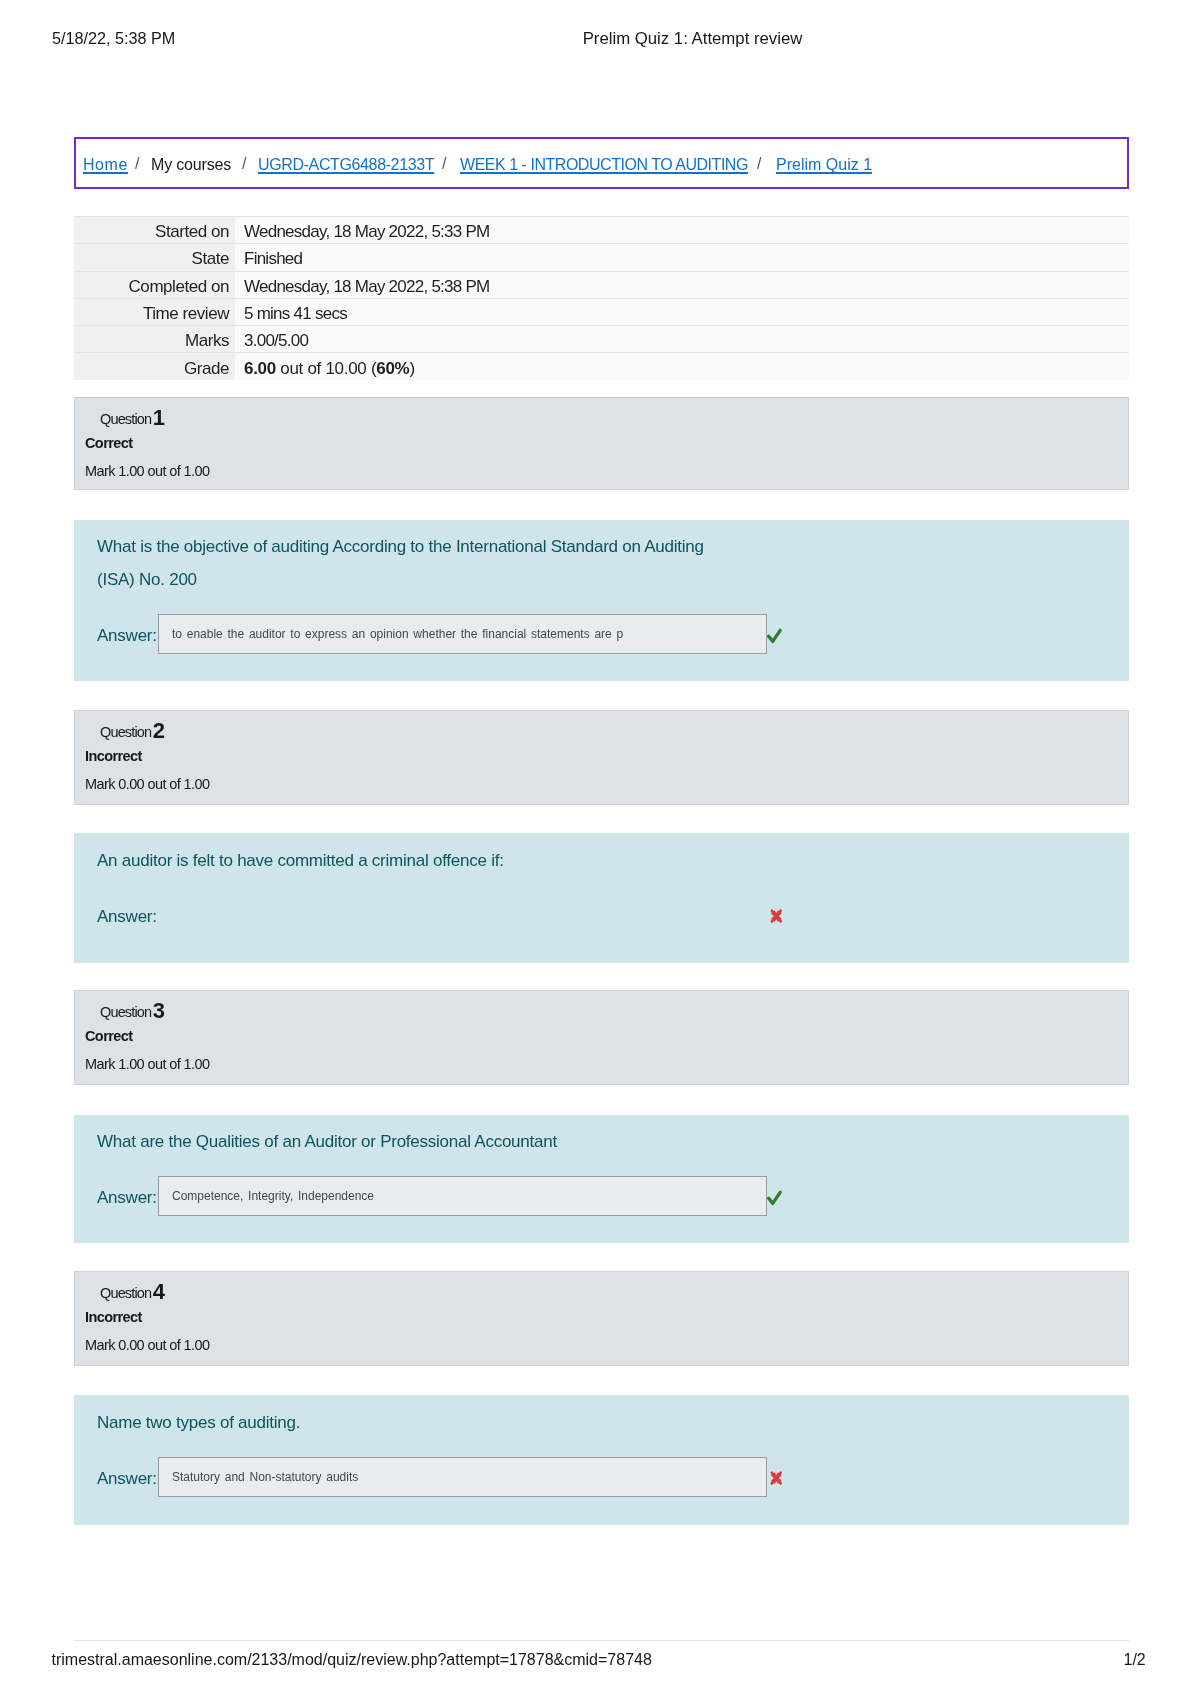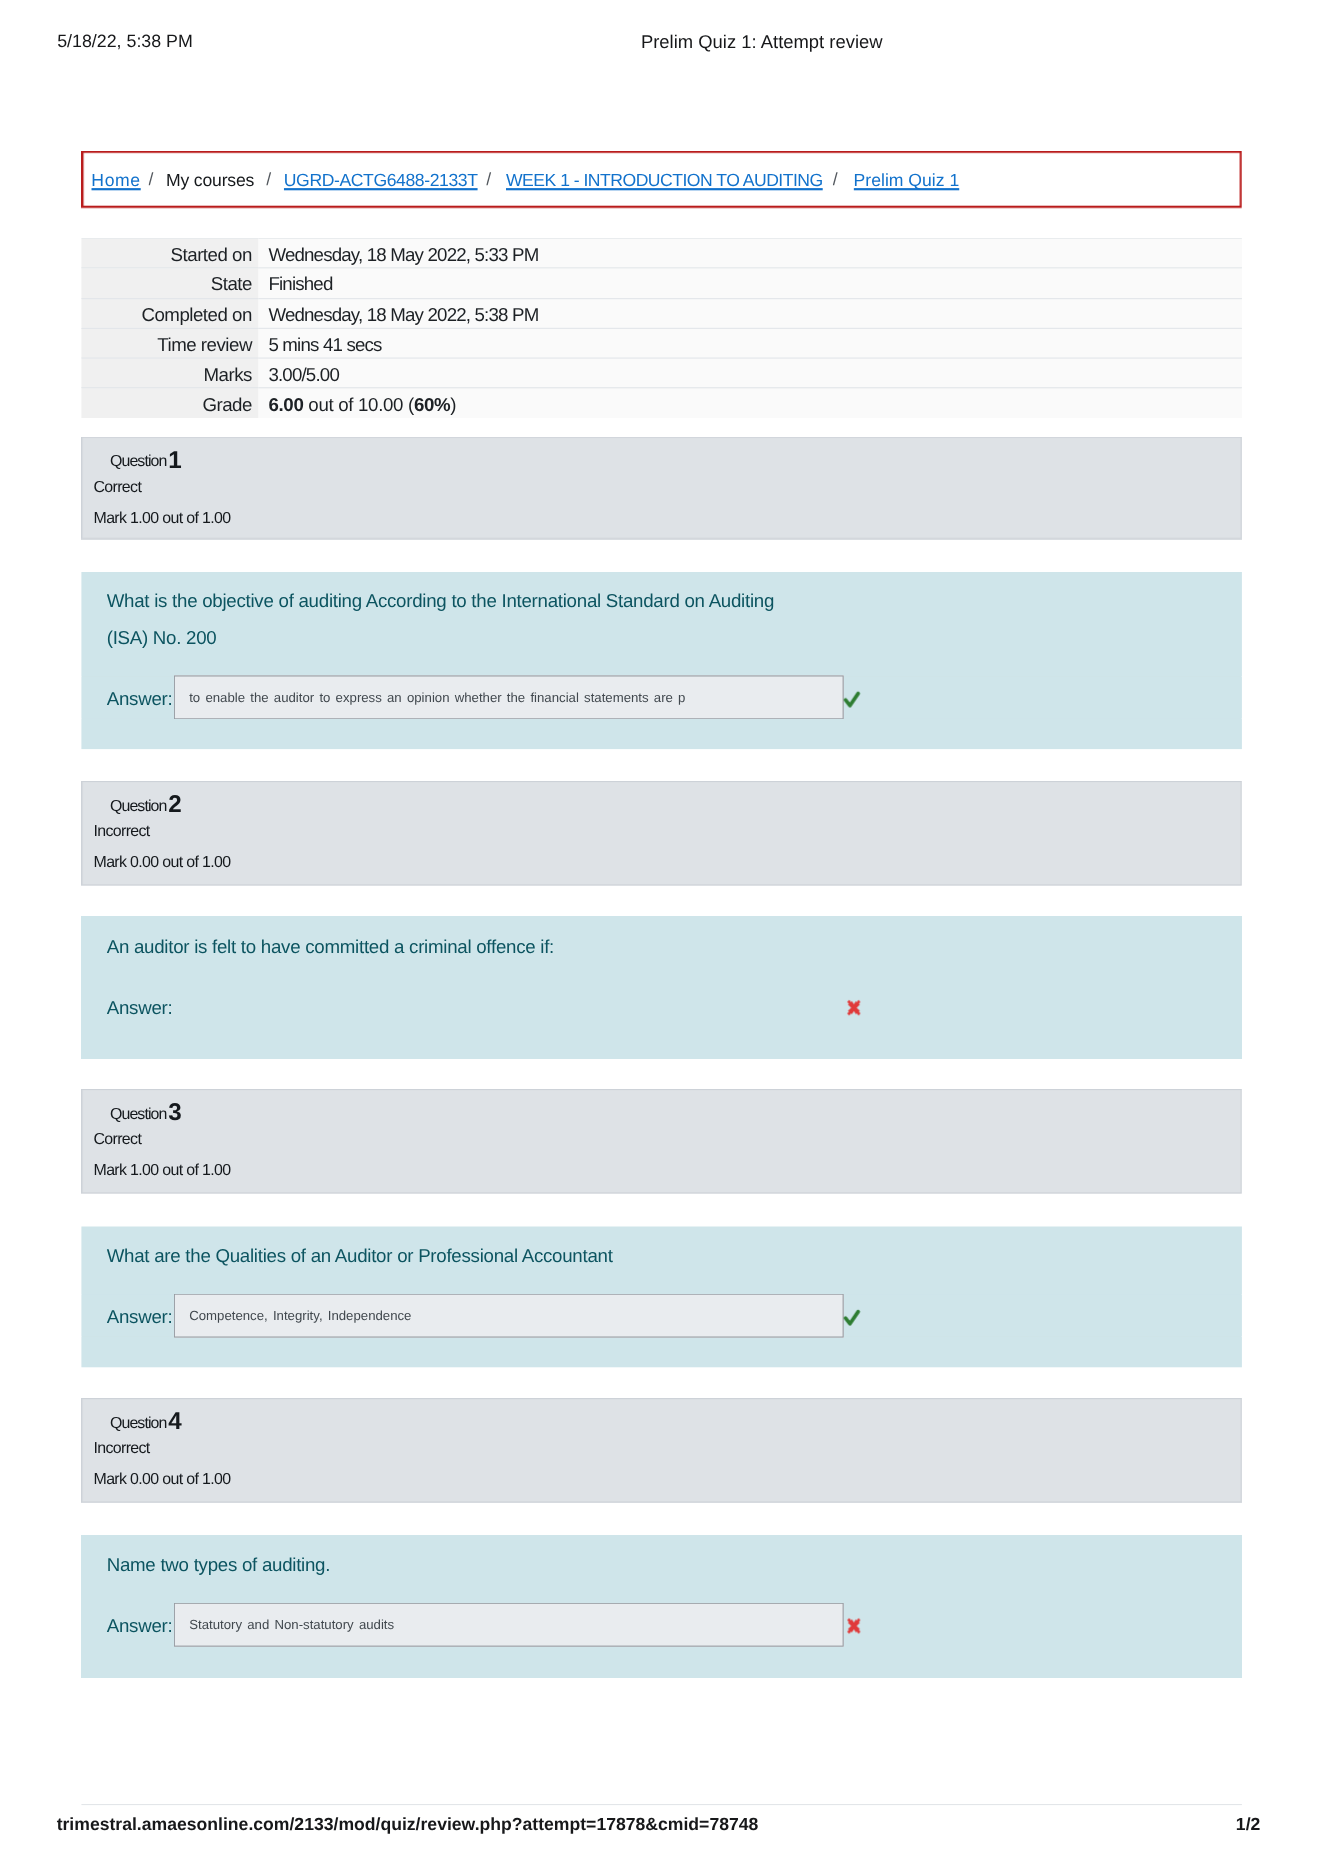--- a/index.html
+++ b/index.html
@@ -7,46 +7,46 @@
   body{width:1200px;height:1698px;position:relative;overflow:hidden;
        font-family:"Liberation Sans",sans-serif;color:#1d2125;
        will-change:transform;}
 
   
   .print-hdr{position:absolute;top:0;left:0;width:1200px;height:60px;font-size:16.2px;color:#17181a;will-change:transform;}
   .print-hdr .left{position:absolute;left:52px;top:28.5px;white-space:nowrap;}
   .print-hdr .mid{position:absolute;left:0;width:1385px;text-align:center;top:28.5px;font-size:16.75px;}
 
   .ftr-rule{position:absolute;left:74px;top:1640px;width:1055px;height:1px;background:#e3e6e9;}
-  .print-ftr{position:absolute;top:1650.5px;left:0;width:1200px;height:20px;font-size:16px;color:#17181a;will-change:transform;font-weight:bold;}
+  .print-ftr{position:absolute;top:1650.5px;left:0;width:1200px;height:20px;font-size:16px;color:#17181a;will-change:transform;}
   .print-ftr .left{position:absolute;left:51.5px;top:0;white-space:nowrap;}
   .print-ftr .right{position:absolute;left:1123.5px;top:0;white-space:nowrap;}
 
   
   .crumbs{position:absolute;left:74px;top:137px;width:1055px;height:52px;box-sizing:border-box;
-          border:2px solid #b91c1c;background:#ffffff;will-change:transform;}
+          border:2px solid #6d28d9;background:#ffffff;will-change:transform;}
   .crumbs .item{position:absolute;top:0;font-size:16px;white-space:nowrap;line-height:20px;will-change:transform;}
   .crumbs a{color:#1272cc;text-decoration:underline;text-underline-offset:1.6px;
             text-decoration-thickness:2px;text-decoration-skip-ink:none;}
   .crumbs .plain{color:#16191c;}
   .crumbs .sep{color:#53585e;position:absolute;top:0;font-size:16px;will-change:transform;}
 
   
   .summary{position:absolute;left:74px;top:216px;width:1055px;border-collapse:collapse;font-size:17px;letter-spacing:-0.75px;will-change:transform;}
   .summary td{padding:4px 0 0 0;vertical-align:middle;height:22.3px;border-top:1px solid #e1e5e9;}
   .summary .lab{background:#f0f0f0;text-align:right;font-weight:normal;width:155px;padding-right:6px;letter-spacing:-0.45px;}
   .summary .val{background:#fafafa;text-align:left;padding-left:9px;}
 
   
   .qhdr{position:absolute;left:74px;width:1055px;box-sizing:border-box;background:#dee2e6;
         border:1.2px solid #cdd2d8;will-change:transform;}
   .qhdr div{position:absolute;left:10.2px;font-size:14.5px;letter-spacing:-0.6px;line-height:14px;white-space:nowrap;color:#15191d;will-change:transform;}
   .qhdr .l1{top:12px;letter-spacing:-0.85px;margin-left:15px;}
   .qhdr .l1 .num{font-size:22px;font-weight:bold;letter-spacing:0;line-height:14px;position:relative;top:1px;left:1.6px;}
-  .qhdr .l2{top:37.5px;}
+  .qhdr .l2{top:37.5px;font-weight:bold;}
   .qhdr .l3{top:66px;}
 
   .qbody{position:absolute;left:74px;width:1055px;box-sizing:border-box;background:#cfe5ea;color:#0c5460;will-change:transform;}
   .qbody .qtext{position:absolute;left:22.5px;font-size:17px;letter-spacing:-0.245px;white-space:nowrap;line-height:18px;will-change:transform;}
   .qbody .alabel{position:absolute;left:22.5px;font-size:17px;letter-spacing:-0.23px;white-space:nowrap;line-height:18px;will-change:transform;}
   .qbody .abox{position:absolute;left:83.5px;box-sizing:border-box;width:609px;height:40px;
                background:#e9ecef;border:1.3px solid #959ba1;overflow:hidden;white-space:nowrap;
                font-size:12px;word-spacing:1.4px;color:#41484e;padding-left:13px;line-height:38px;will-change:transform;}
   .ricon{position:absolute;}
 </style>

